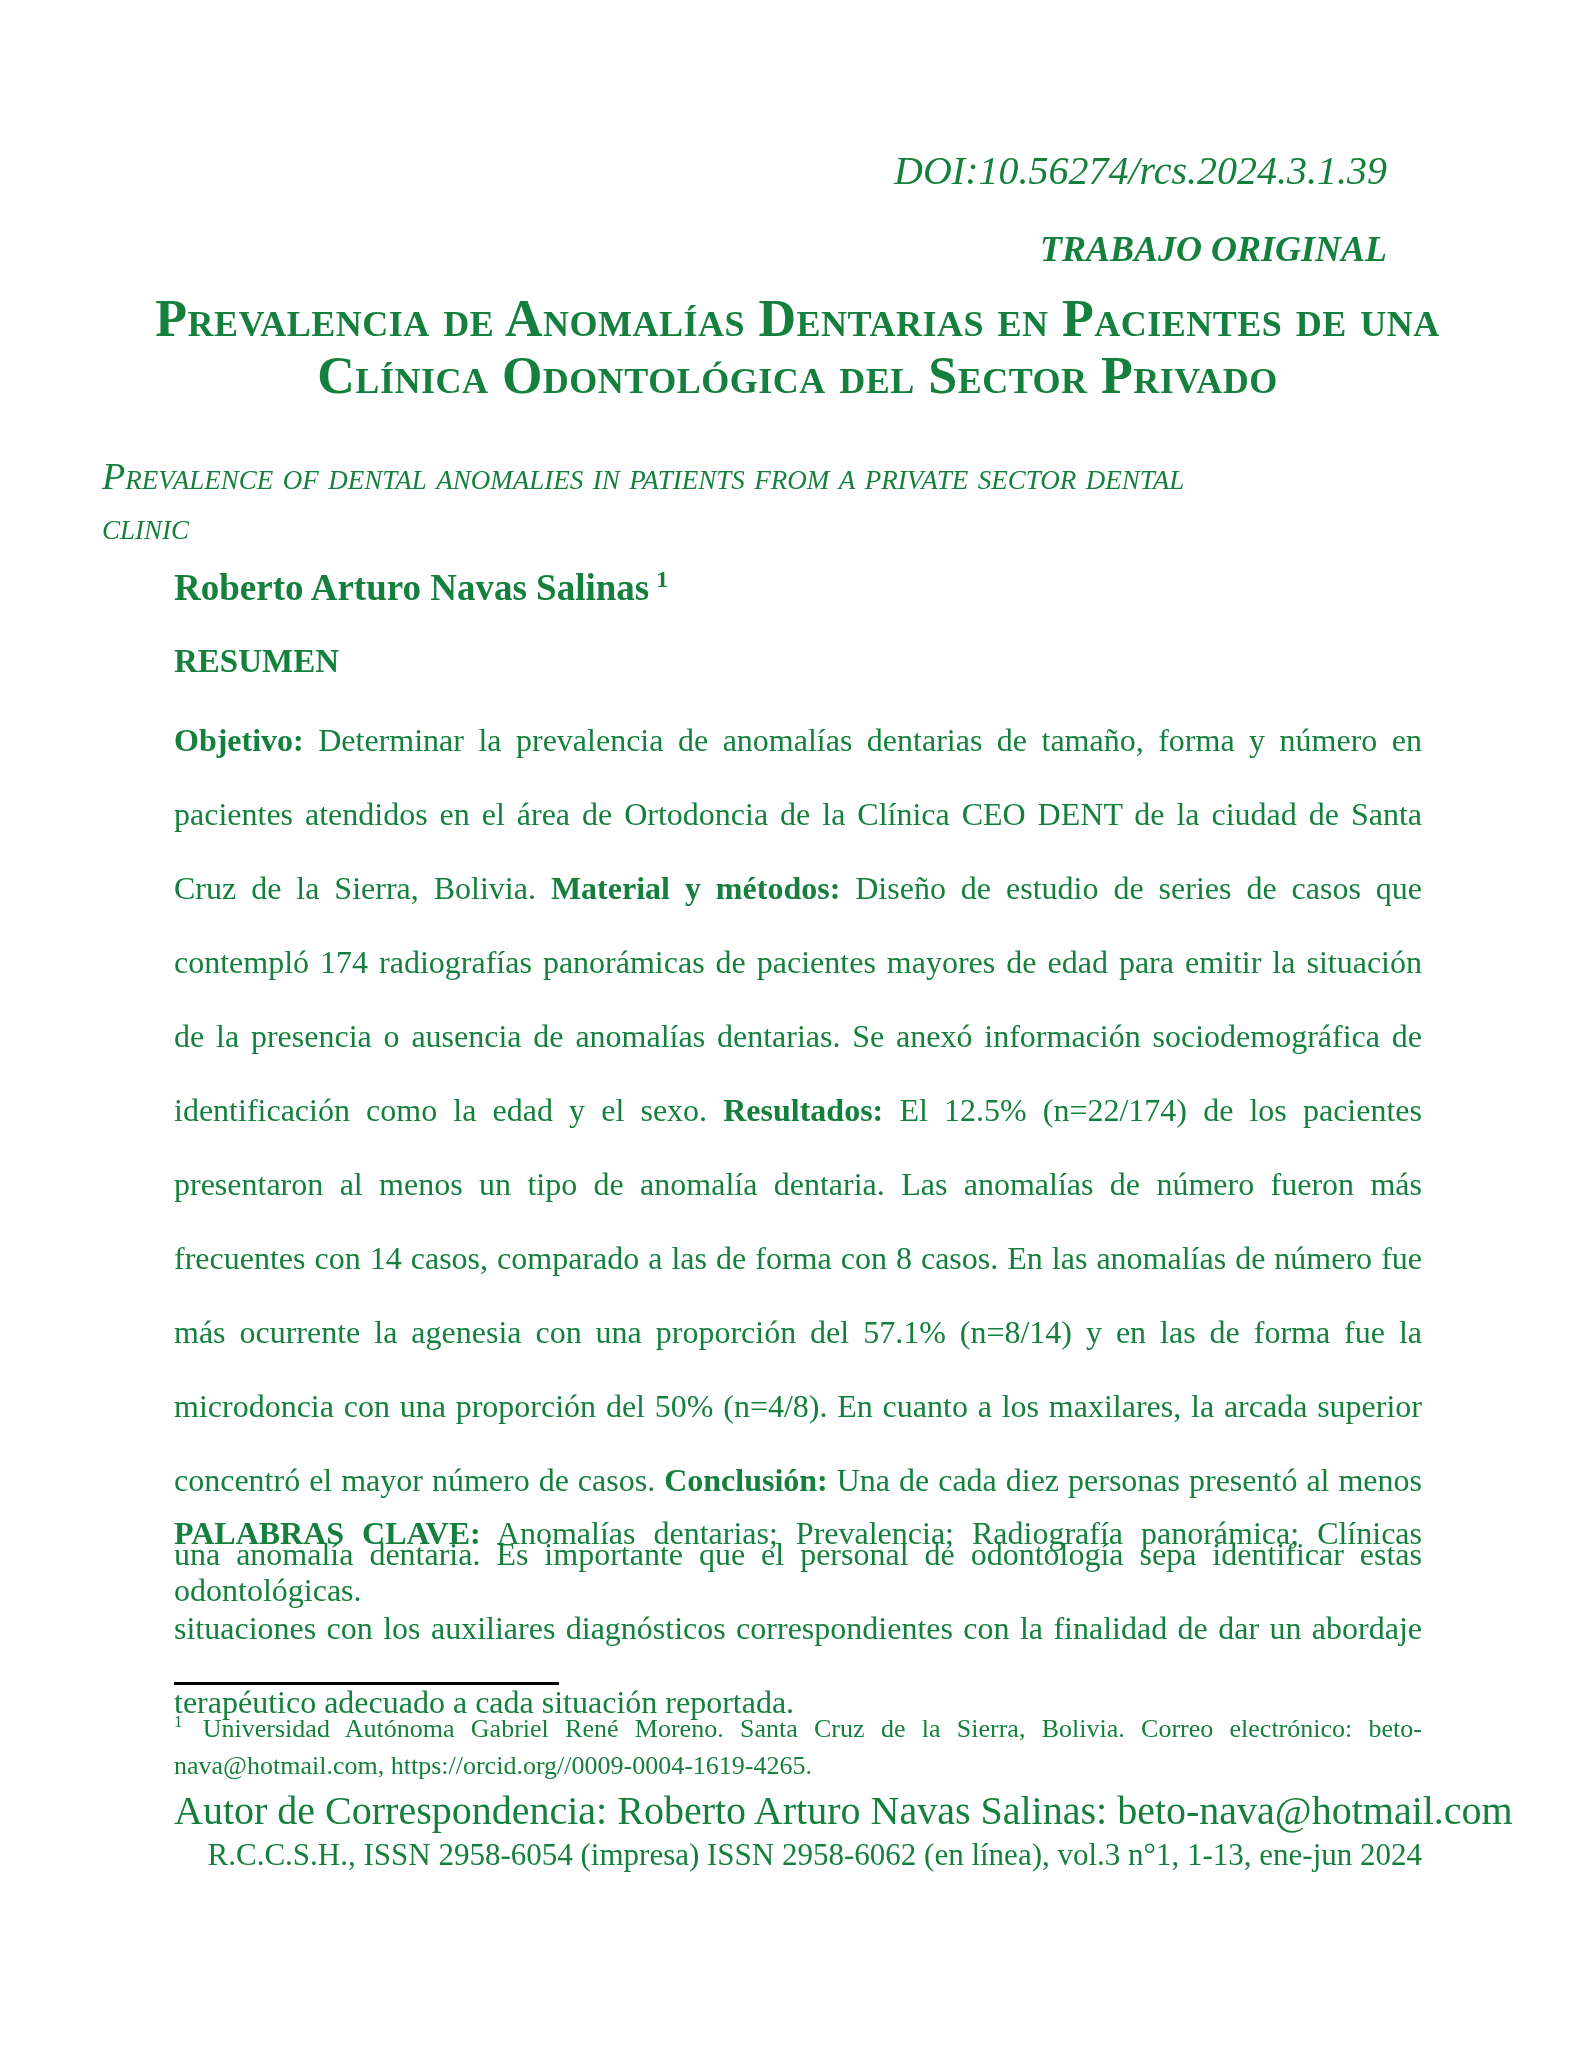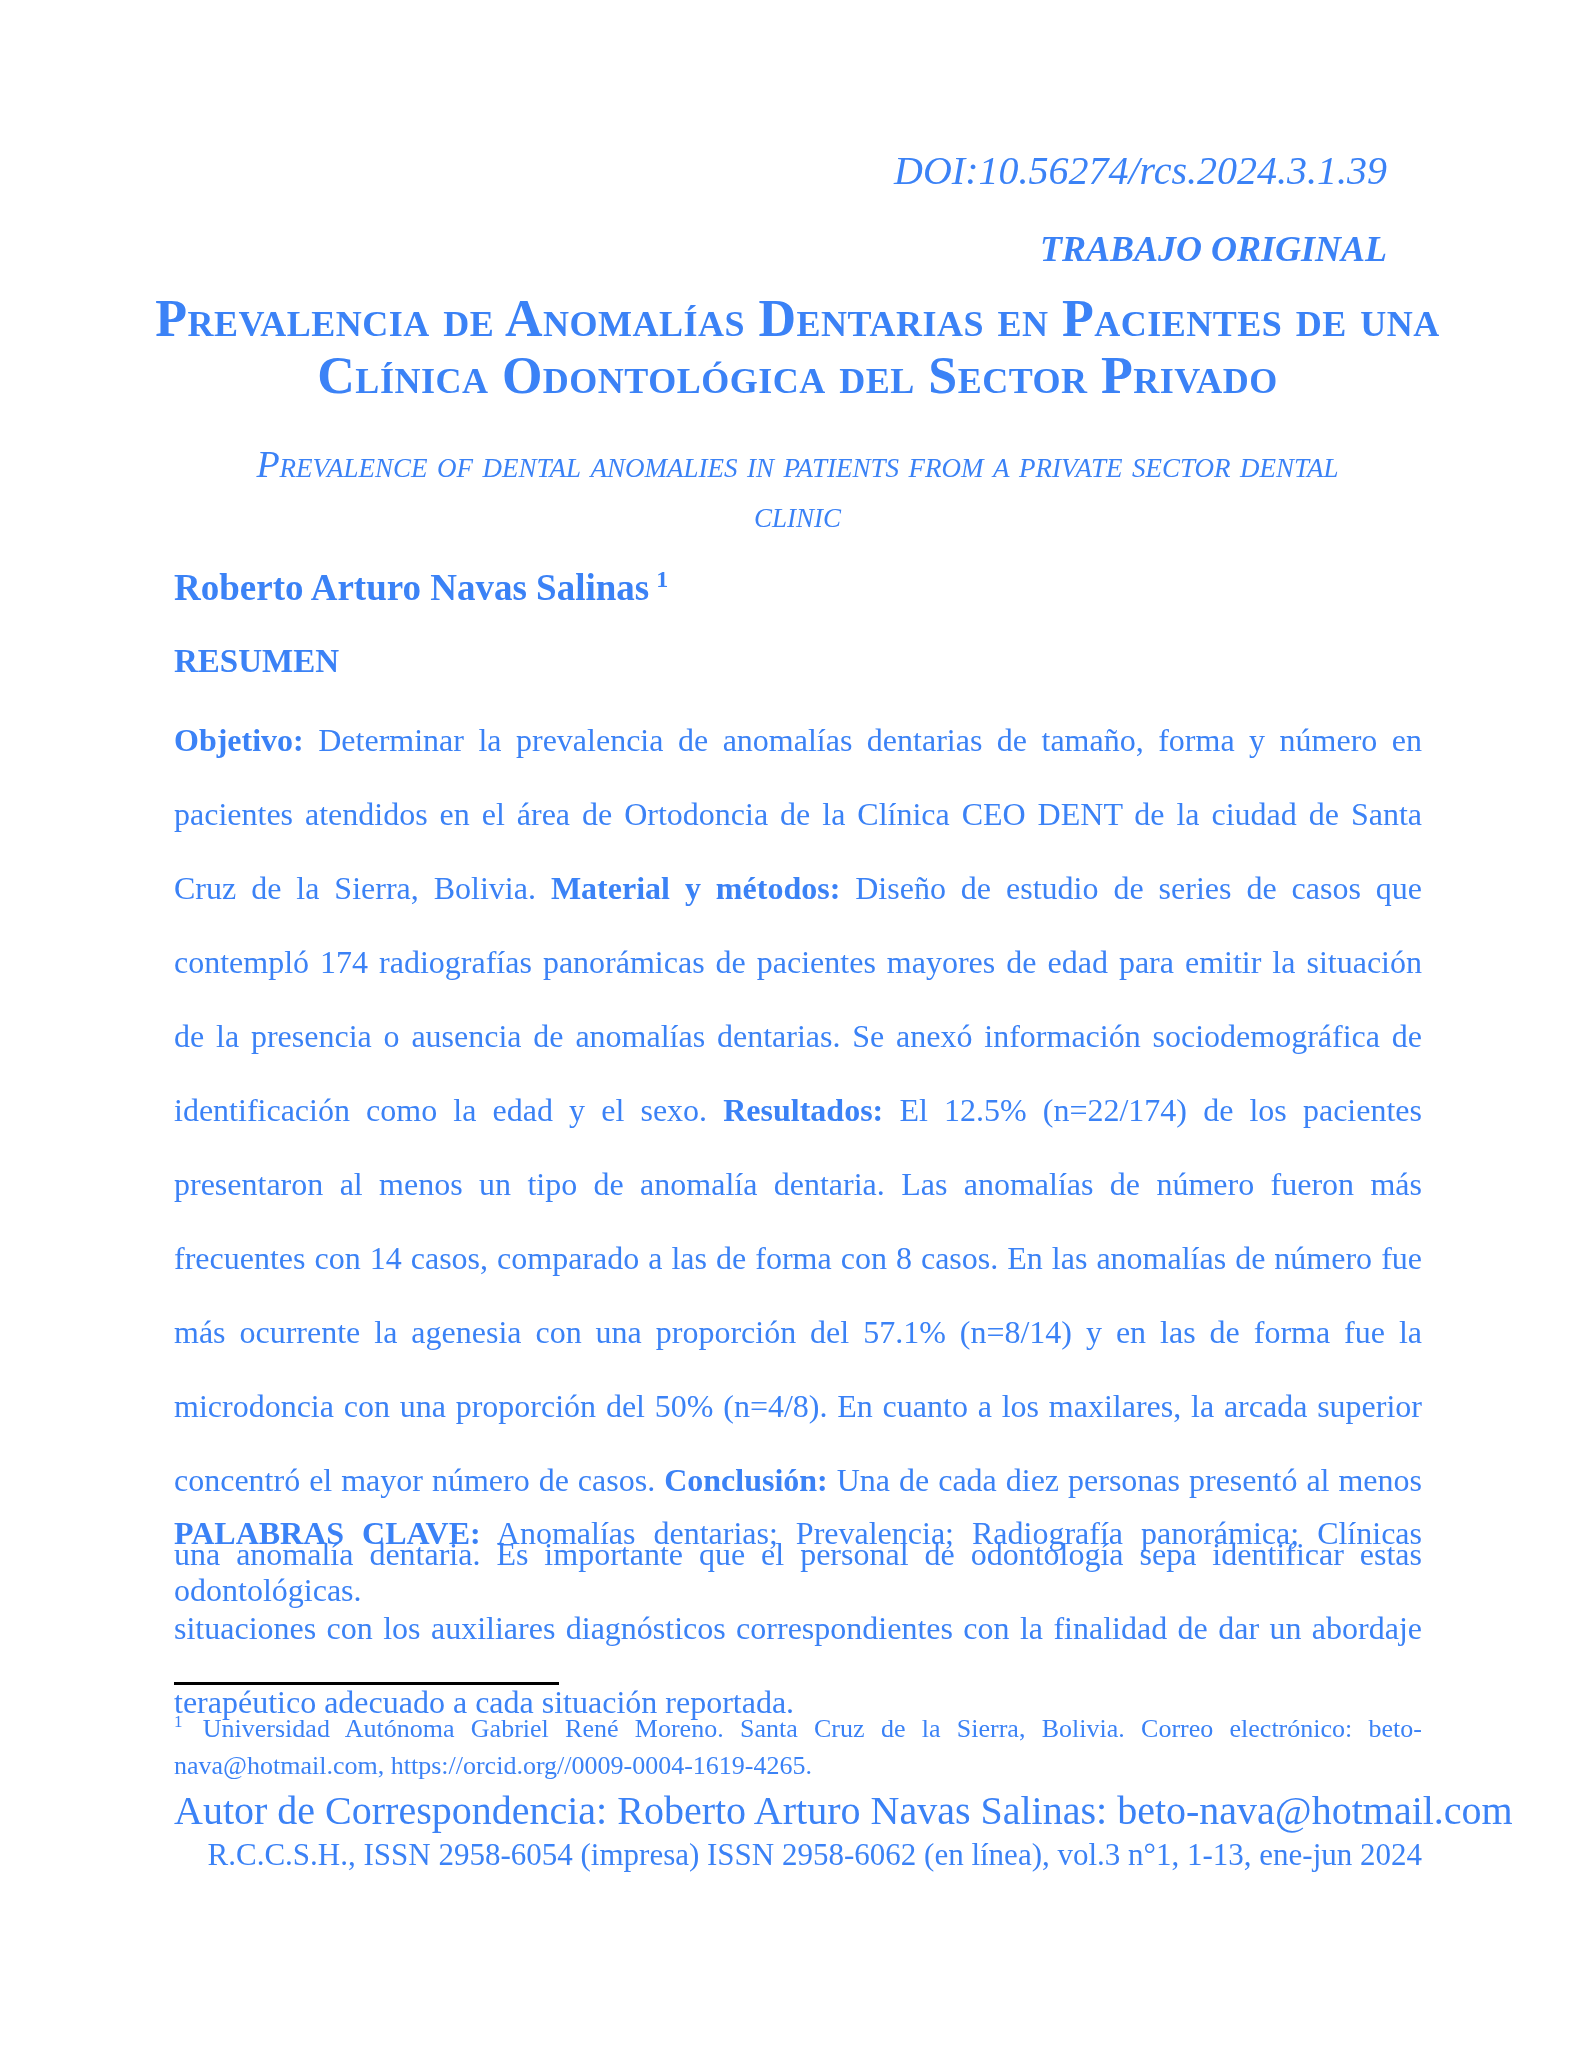--- a/index.html
+++ b/index.html
@@ -5,21 +5,21 @@
   html, body {
     margin: 0;
     padding: 0;
     background: #ffffff;
   }
   .page {
     position: relative;
     width: 1595px;
     height: 2062px;
     background: #ffffff;
-    color: #3b82f6;
+    color: #15803d;
     font-family: "Liberation Serif", "DejaVu Serif", serif;
     overflow: hidden;
   }
   .page * { box-sizing: border-box; }
 
   .doi-line {
     position: absolute;
     left: 174px; right: 208px; top: 147px;
     font-style: italic;
     font-size: 40px;
@@ -42,22 +42,22 @@
     text-align: center;
     font-weight: bold;
     font-size: 52px;
     line-height: 57px;
     font-variant: small-caps;
     letter-spacing: 0.5px;
   }
   .title-en {
     position: absolute;
     left: 90px; right: 90px; top: 439px;
-    margin: 0;
-    text-align: center;
+    margin: 12px;
+    text-align: left;
     font-weight: normal;
     font-style: italic;
     font-size: 38px;
     line-height: 50px;
     font-variant: small-caps;
     font-family: Liberation Serif, serif;
   }
   .title-line { display: block; }
   .author-byline {
     position: absolute;

